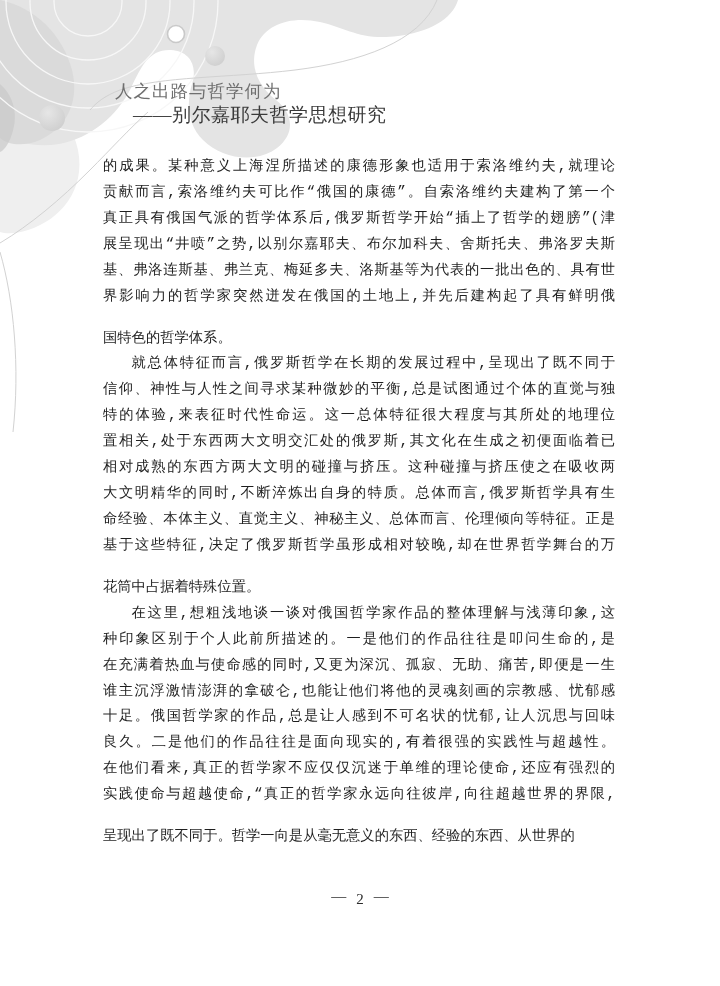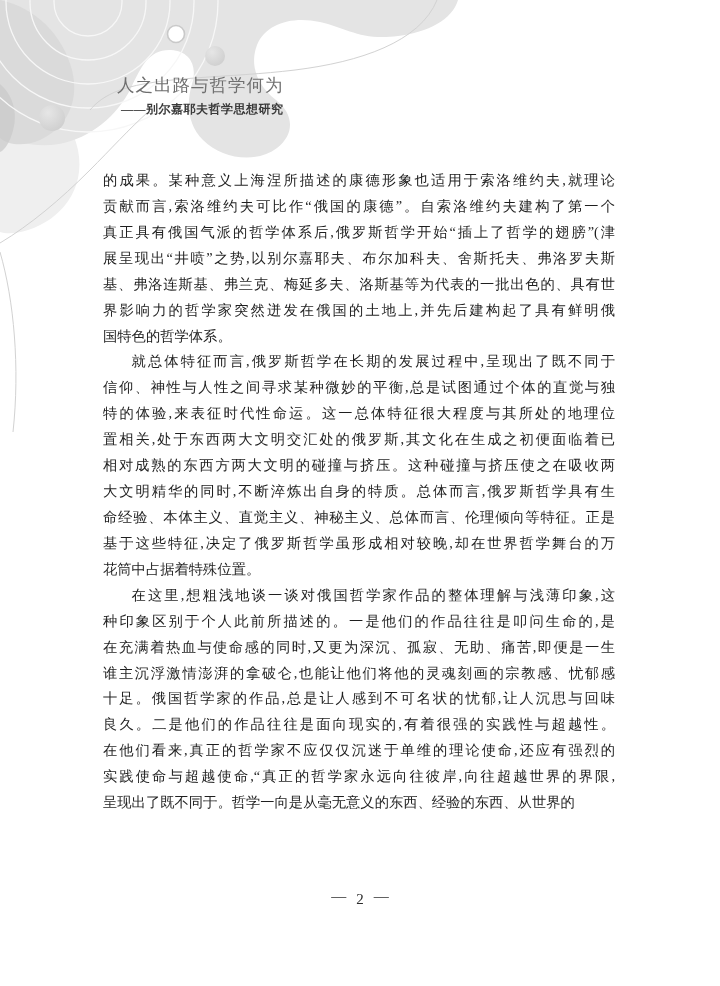--- a/index.html
+++ b/index.html
@@ -4,42 +4,42 @@
 <style>
   html,body{margin:0;padding:0;background:#888;}
   .page{
     position:relative;
     width:720px;height:986px;
     background:#ffffff;
     overflow:hidden;
     font-family:"Liberation Serif","DejaVu Serif",serif;
   }
   .decor{position:absolute;top:0;left:0;width:480px;height:470px;pointer-events:none;}
-  .hdr{position:absolute;left:115px;top:74px;text-align:right;}
+  .hdr{position:absolute;left:115px;top:80px;}
   .title{
     font-family:"Liberation Sans","DejaVu Sans",sans-serif;
     font-size:17.5px;line-height:22px;color:#6f6f6f;
     letter-spacing:1px;font-weight:500;white-space:nowrap;
   }
   .subtitle{
-    margin-top:4px;margin-left:6px;
-    font-size:12px;line-height:18px;color:#3a3a3a;
-    letter-spacing:0.5px;white-space:nowrap;font-weight:bold;
+    margin-top:4px;margin-left:18px;
+    font-size:19px;line-height:18px;color:#3a3a3a;
+    letter-spacing:0.5px;white-space:nowrap;
   }
   .body-text{
-    position:absolute;left:103px;top:168px;width:512px;
-    font-size:14.3px;color:#1f1f1f;
+    position:absolute;left:103px;top:154px;width:512px;
+    font-size:14.3px;color:#1f1f1f;font-family:Liberation Mono, monospace;
   }
   .para{margin:0;}
   .bline{
     height:25.93px;line-height:25.93px;
     text-align:justify;text-align-last:justify;
     overflow:hidden;white-space:nowrap;
   }
-  .bline.last{text-align-last:left;}
+  .bline.last{text-align-last:left;margin-top:16px;}
   .bline.indent{padding-left:2em;}
   .footer{
     position:absolute;left:0;top:891px;width:720px;
     text-align:center;font-size:15px;color:#2a2a2a;
   }
   .footer .dash{display:inline-block;margin:0 10px;position:relative;top:-3px;}
   .footer .num{letter-spacing:0;}
 </style>
 </head>
 <body>

